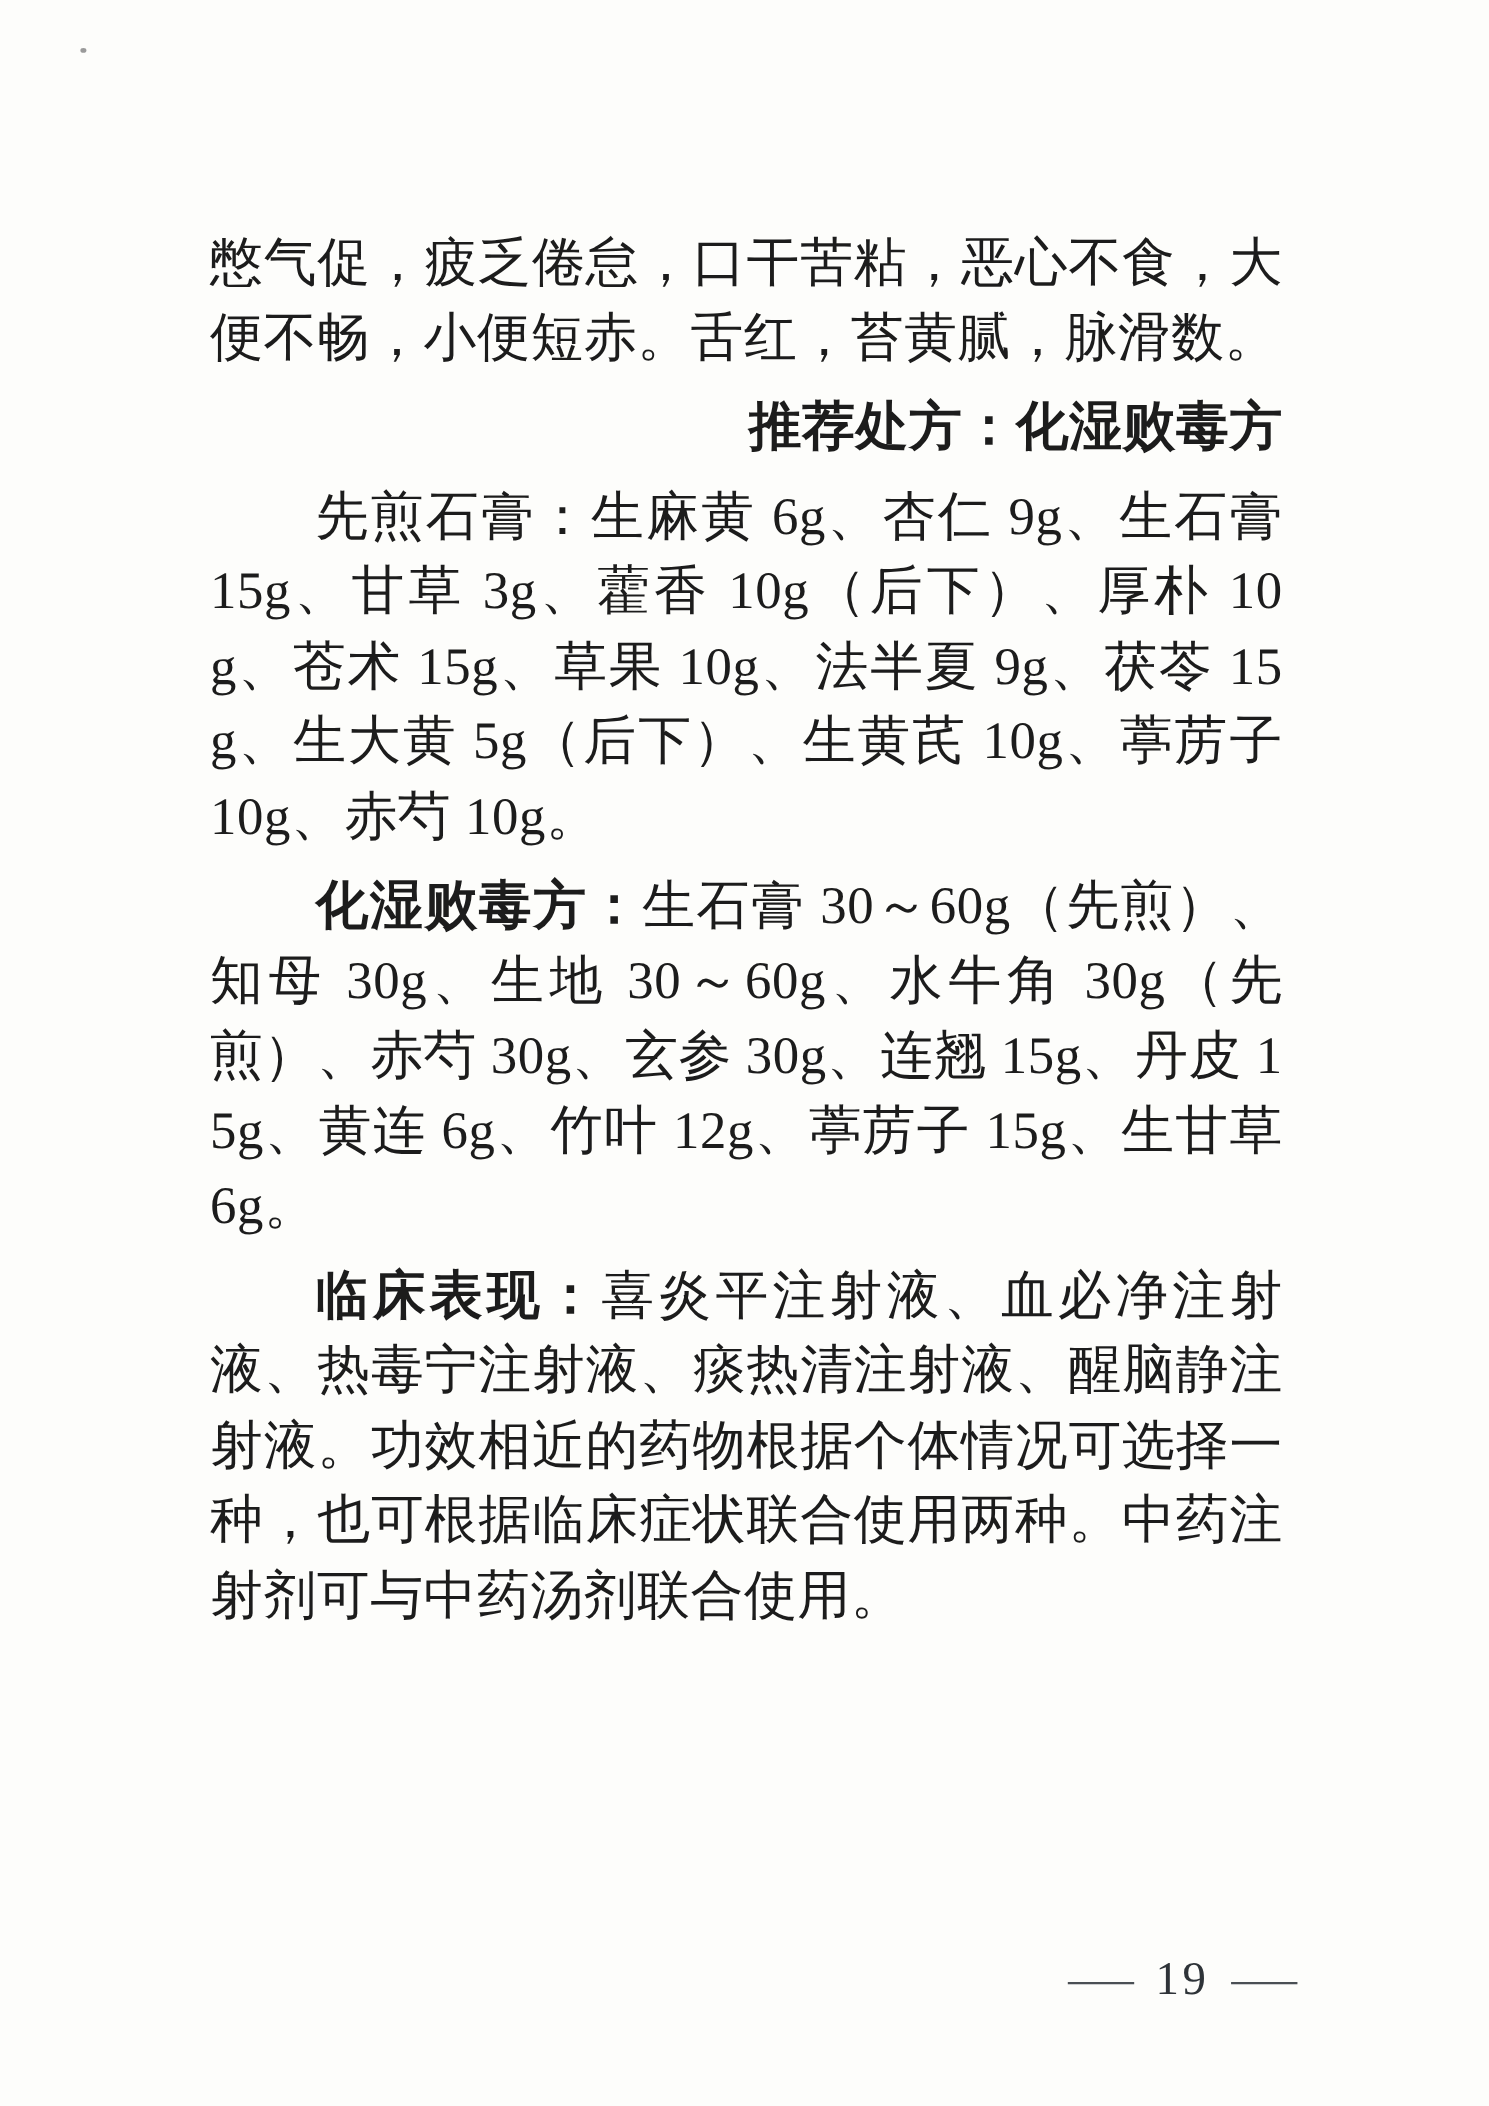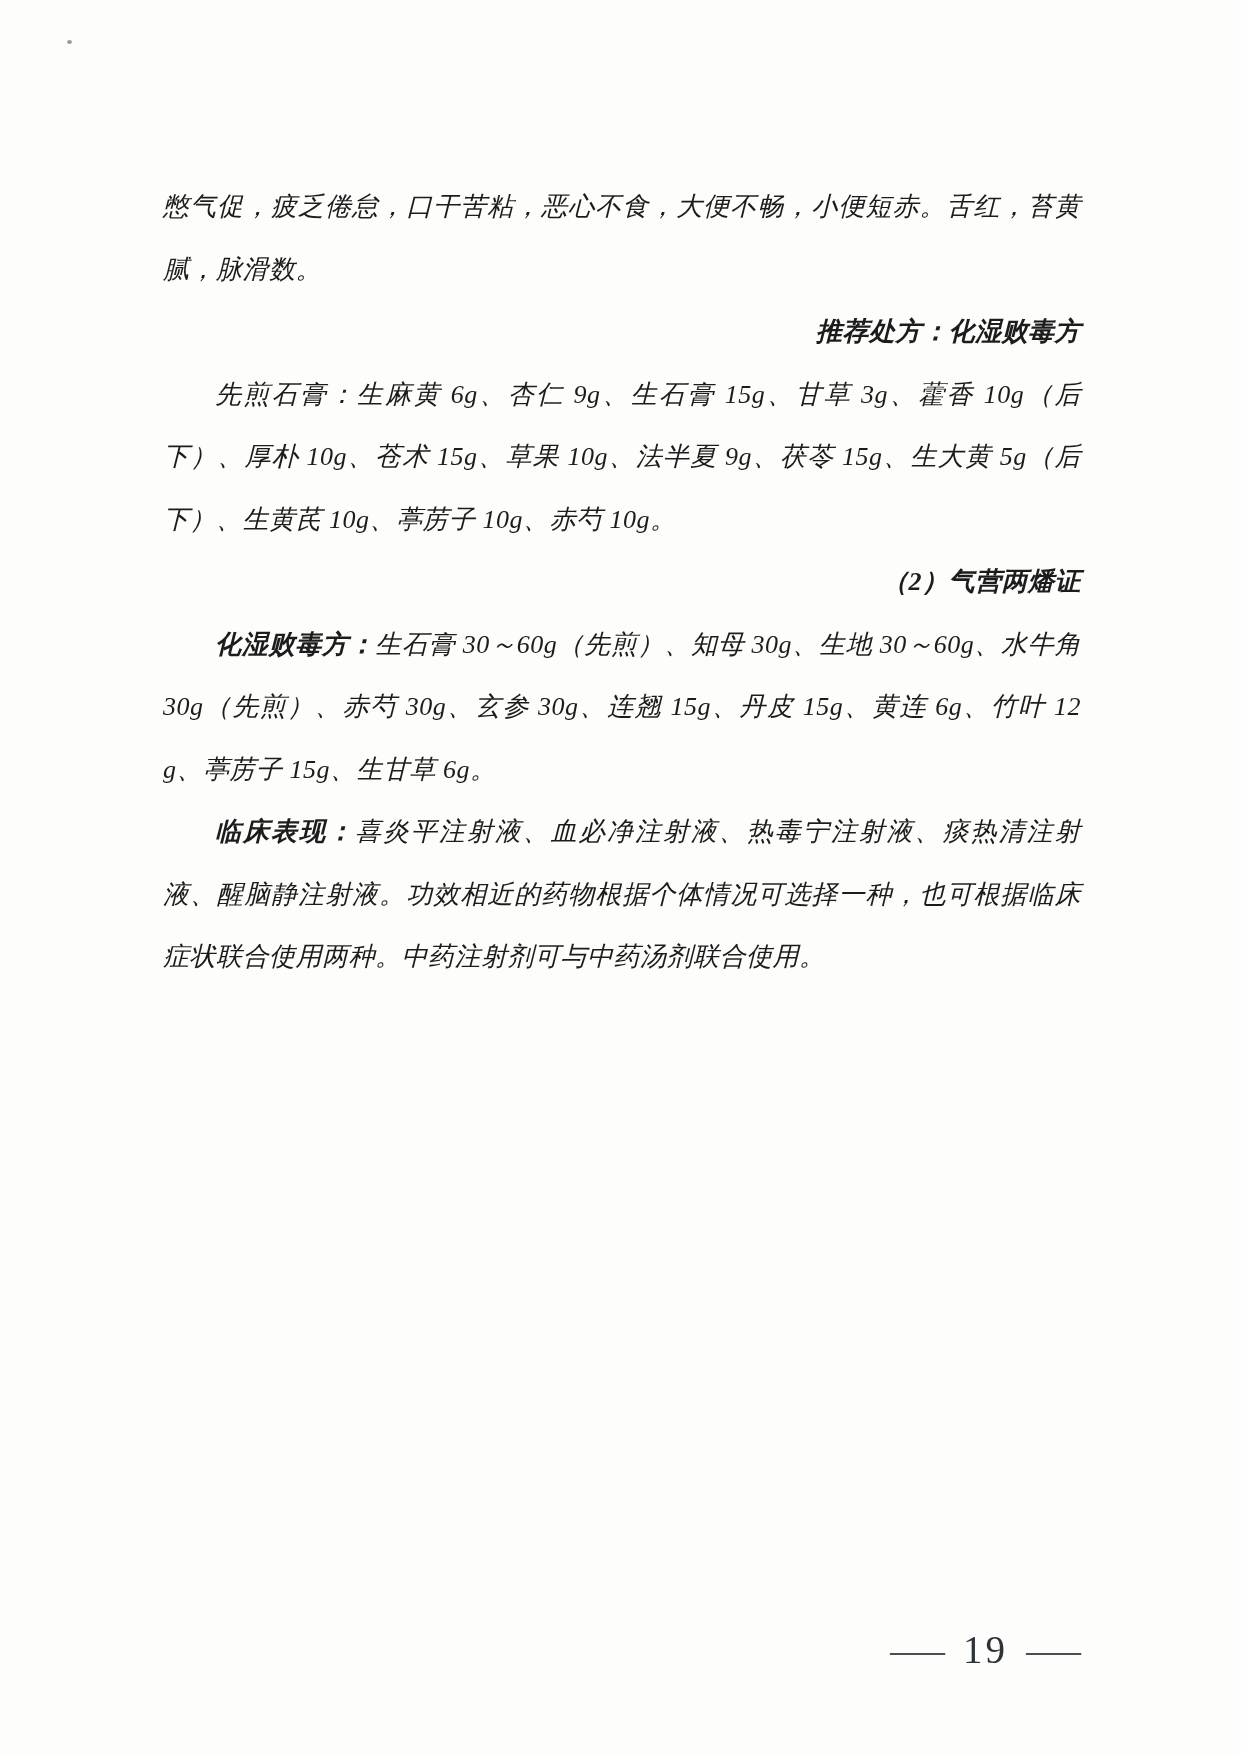--- a/index.html
+++ b/index.html
@@ -27,28 +27,27 @@
     border-radius: 50%;
     background: #9a9a9a;
   }
   .content {
     position: absolute;
     left: 163px;
     top: 176px;
     width: 918px;
   }
   .content p {
-    margin: 0;
-    font-size: 26px;
+    margin: 12px;
+    font-size: 44px;
     line-height: 62.5px;
     text-align: justify;
     text-justify: inter-character;
     letter-spacing: 0.5px;
     word-break: break-all;
-    font-style: italic;
   }
   .content p.indent {
     text-indent: 2em;
   }
   .content p.heading {
     font-weight: bold;
     text-align: right;
   }
   .content b {
     font-weight: bold;
@@ -75,21 +74,20 @@
 </head>
 <body>
 
 <div class="page">
   <div class="speck"></div>
 
   <div class="content" id="doc-body">
       <p class="body">憋气促，疲乏倦怠，口干苦粘，恶心不食，大便不畅，小便短赤。舌红，苔黄腻，脉滑数。</p>
       <p class="indent heading"><b>推荐处方：化湿败毒方</b></p>
       <p class="indent body">先煎石膏：生麻黄 6g、杏仁 9g、生石膏 15g、甘草 3g、藿香 10g（后下）、厚朴 10g、苍术 15g、草果 10g、法半夏 9g、茯苓 15g、生大黄 5g（后下）、生黄芪 10g、葶苈子 10g、赤芍 10g。</p>
-      <p class="indent heading"><b>（2）气营两燔证</b></p>
       <p class="indent body"><b>化湿败毒方：</b>生石膏 30～60g（先煎）、知母 30g、生地 30～60g、水牛角 30g（先煎）、赤芍 30g、玄参 30g、连翘 15g、丹皮 15g、黄连 6g、竹叶 12g、葶苈子 15g、生甘草 6g。</p>
       <p class="indent body"><b>临床表现：</b>喜炎平注射液、血必净注射液、热毒宁注射液、痰热清注射液、醒脑静注射液。功效相近的药物根据个体情况可选择一种，也可根据临床症状联合使用两种。中药注射剂可与中药汤剂联合使用。</p>
     </div>
 
   <div class="page-footer">
     <span class="dash">—</span><span class="num">19</span><span class="dash">—</span>
   </div>
 </div>
 
 </body></html>

